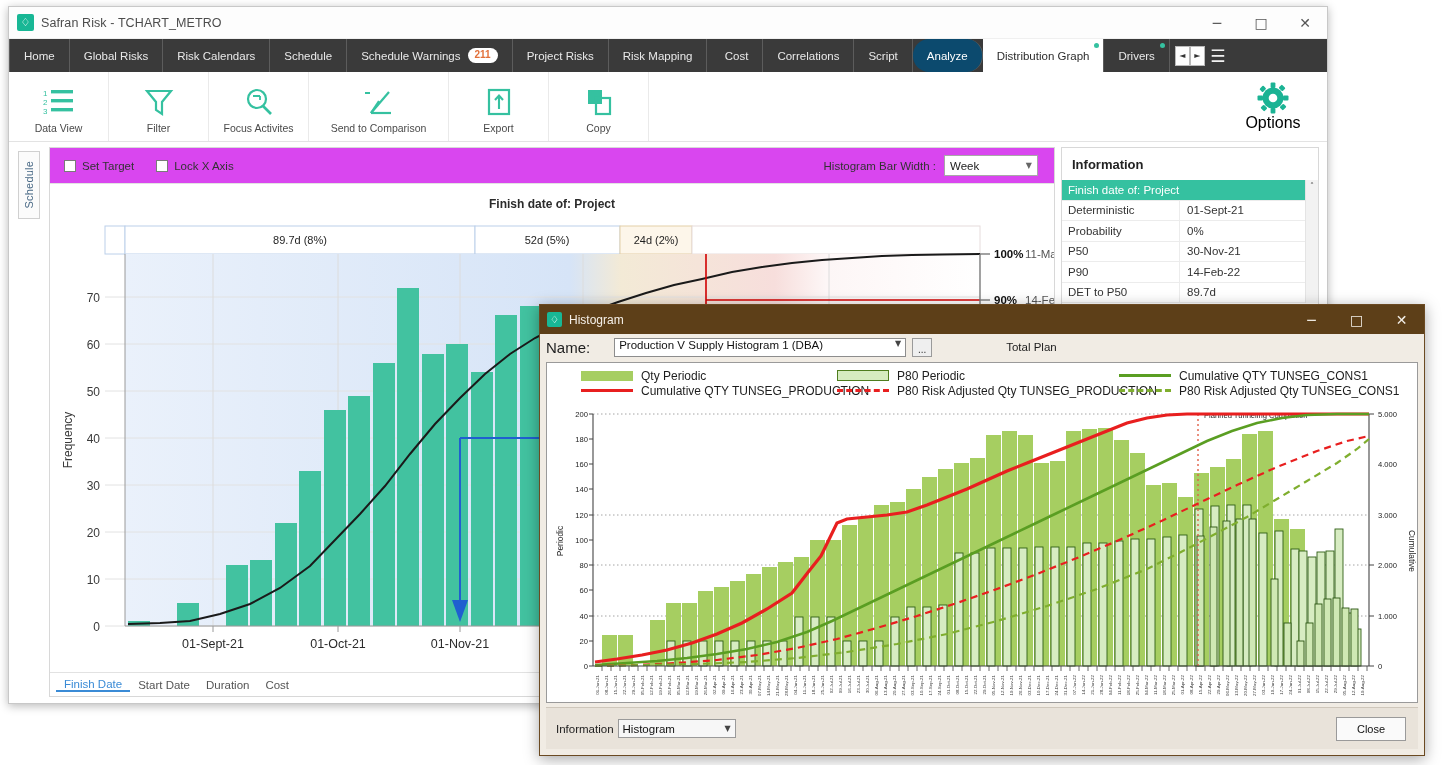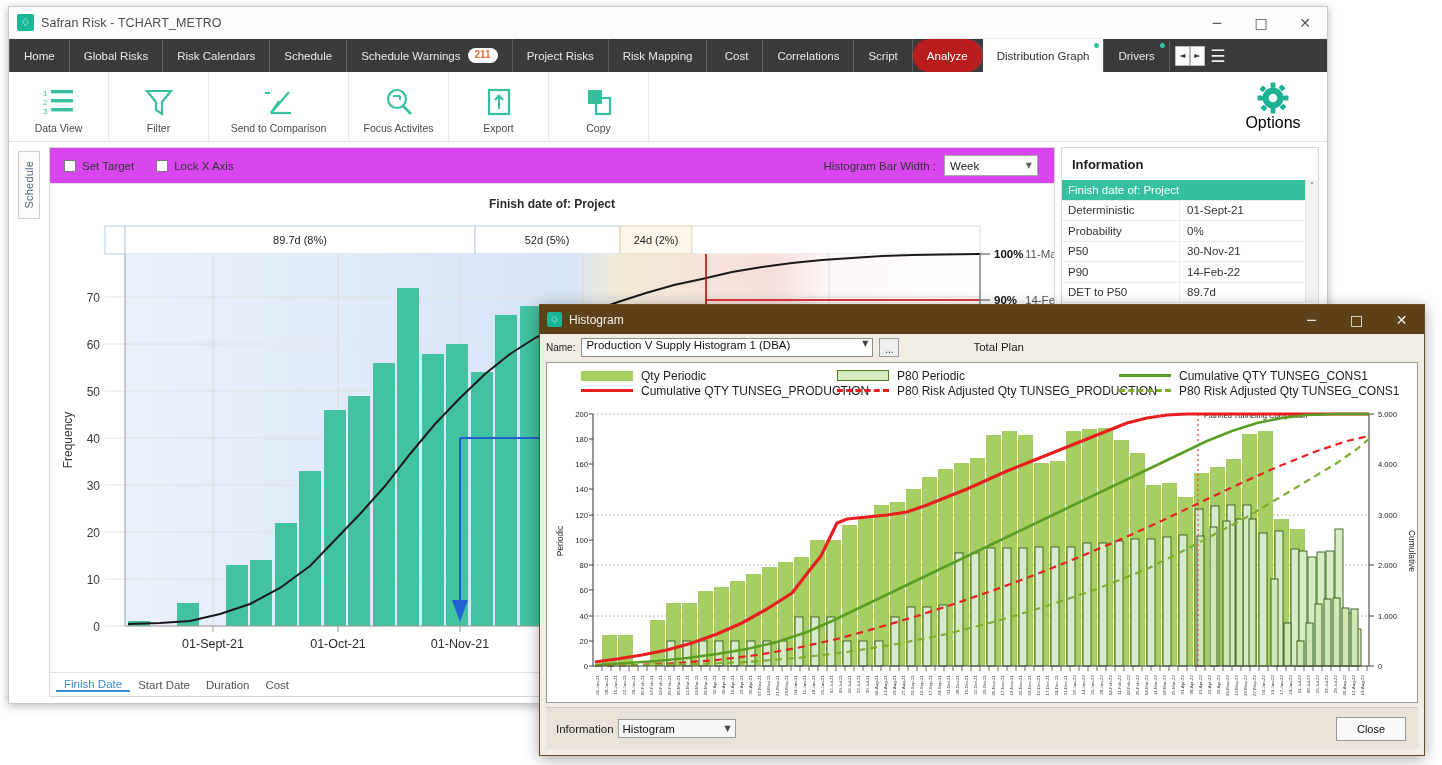--- a/index.html
+++ b/index.html
@@ -43,21 +43,21 @@
     height:33px; background:#3a3a3a; display:flex; align-items:stretch;
     padding:0; position:relative;
   }
   .rtab {
     color:#e9e9e9; font-size:11.5px; display:flex; align-items:center;
     justify-content:flex-end; padding:0 14px; border-right:1px solid #5c5c5c;
     white-space:nowrap; position:relative; min-width:56px;
   }
   .rtab:first-child { border-left:1px solid #5c5c5c; }
   .rtab.wide { min-width:92px; }
-  .rtab.active-teal { background:#b91c1c; color:#ffffff;border-radius:16px; }
+  .rtab.active-teal { background:#0c4a6e; color:#ffffff;border-radius:16px; }
   .rtab.active-white { background:#ffffff; color:#2d2d2d; }
   .rtab .dot {
     position:absolute; right:4px; top:4px; width:5px; height:5px;
     border-radius:50%; background:#35c1a0;
   }
   .badge {
     display:inline-block; margin-left:7px; background:#ffffff; color:#e2703a;
     border-radius:9px; font-size:10px; padding:1px 7px 1.5px; font-weight:bold;
     line-height:1.2;
   }
@@ -180,21 +180,21 @@
   #hist-title { color:#f6f1ea; font-size:12px; }
   .hwin-btns { position:absolute; right:0; top:0; height:29px; display:flex; }
   .hwin-btn {
     width:45px; height:29px; display:flex; align-items:center; justify-content:center;
     color:#f3efe8; font-size:14px; font-family:"DejaVu Sans", sans-serif;
   }
   #hist-namebar {
     height:26px; display:flex; align-items:center; padding:0 6px;
     position:relative; background:#f1ece4;
   }
-  #hist-namelabel { font-size:10px; color:#1d1d1d; margin-right:6px; }
+  #hist-namelabel { font-size:15px; color:#1d1d1d; margin-right:24px; }
   #hist-nameselect {
     width:292px; height:19px; background:#ffffff; border:1px solid #8d8d8d;
     font-size:11.5px; color:#111; padding-left:4px; display:flex; 
     position:relative;
   }
   #hist-nameselect .carat {
     position:absolute; right:4px; font-size:8px; color:#444;
     font-family:"DejaVu Sans", sans-serif;
   }
   #hist-ellipsis {
@@ -324,41 +324,41 @@
 
     <div class="tbtn">
       <div class="glyph">
         <svg width="30" height="30" viewBox="0 0 30 30">
           <path d="M3 4 H27 L18 15 V27 L12 23 V15 Z" fill="none" stroke="#35c1a0" stroke-width="2.2"></path>
         </svg>
       </div>
       <div class="tlabel">Filter</div>
     </div>
 
+    <div class="tbtn">
+      <div class="glyph">
+        <svg width="30" height="30" viewBox="0 0 30 30">
+          <circle cx="13" cy="12" r="9" fill="none" stroke="#35c1a0" stroke-width="2.2"></circle>
+          <path d="M19 19 L27 27" stroke="#35c1a0" stroke-width="2.6" fill="none"></path>
+          <path d="M9 9 h7 M16 9 v4" stroke="#35c1a0" stroke-width="1.8" fill="none"></path>
+        </svg>
+      </div>
+      <div class="tlabel">Focus Activites</div>
+    </div>
+
     <div class="tbtn w140">
       <div class="glyph">
         <svg width="32" height="30" viewBox="0 0 32 30">
           <path d="M4 6 v1 M2 6 h5" stroke="#35c1a0" stroke-width="2"></path>
           <path d="M8 26 L26 5" stroke="#35c1a0" stroke-width="2.2"></path>
           <path d="M8 26 h20" stroke="#35c1a0" stroke-width="2.2"></path>
           <path d="M8 26 L16 14" stroke="#35c1a0" stroke-width="2.2"></path>
         </svg>
       </div>
       <div class="tlabel">Send to Comparison</div>
-    </div>
-
-    <div class="tbtn">
-      <div class="glyph">
-        <svg width="30" height="30" viewBox="0 0 30 30">
-          <circle cx="13" cy="12" r="9" fill="none" stroke="#35c1a0" stroke-width="2.2"></circle>
-          <path d="M19 19 L27 27" stroke="#35c1a0" stroke-width="2.6" fill="none"></path>
-          <path d="M9 9 h7 M16 9 v4" stroke="#35c1a0" stroke-width="1.8" fill="none"></path>
-        </svg>
-      </div>
-      <div class="tlabel">Focus Activites</div>
     </div>
 
     <div class="tbtn">
       <div class="glyph">
         <svg width="26" height="30" viewBox="0 0 26 30">
           <rect x="3" y="3" width="20" height="24" fill="none" stroke="#35c1a0" stroke-width="2.2"></rect>
           <path d="M13 22 V9 M9 13 L13 8.5 L17 13" stroke="#35c1a0" stroke-width="2.1" fill="none"></path>
         </svg>
       </div>
       <div class="tlabel">Export</div>

